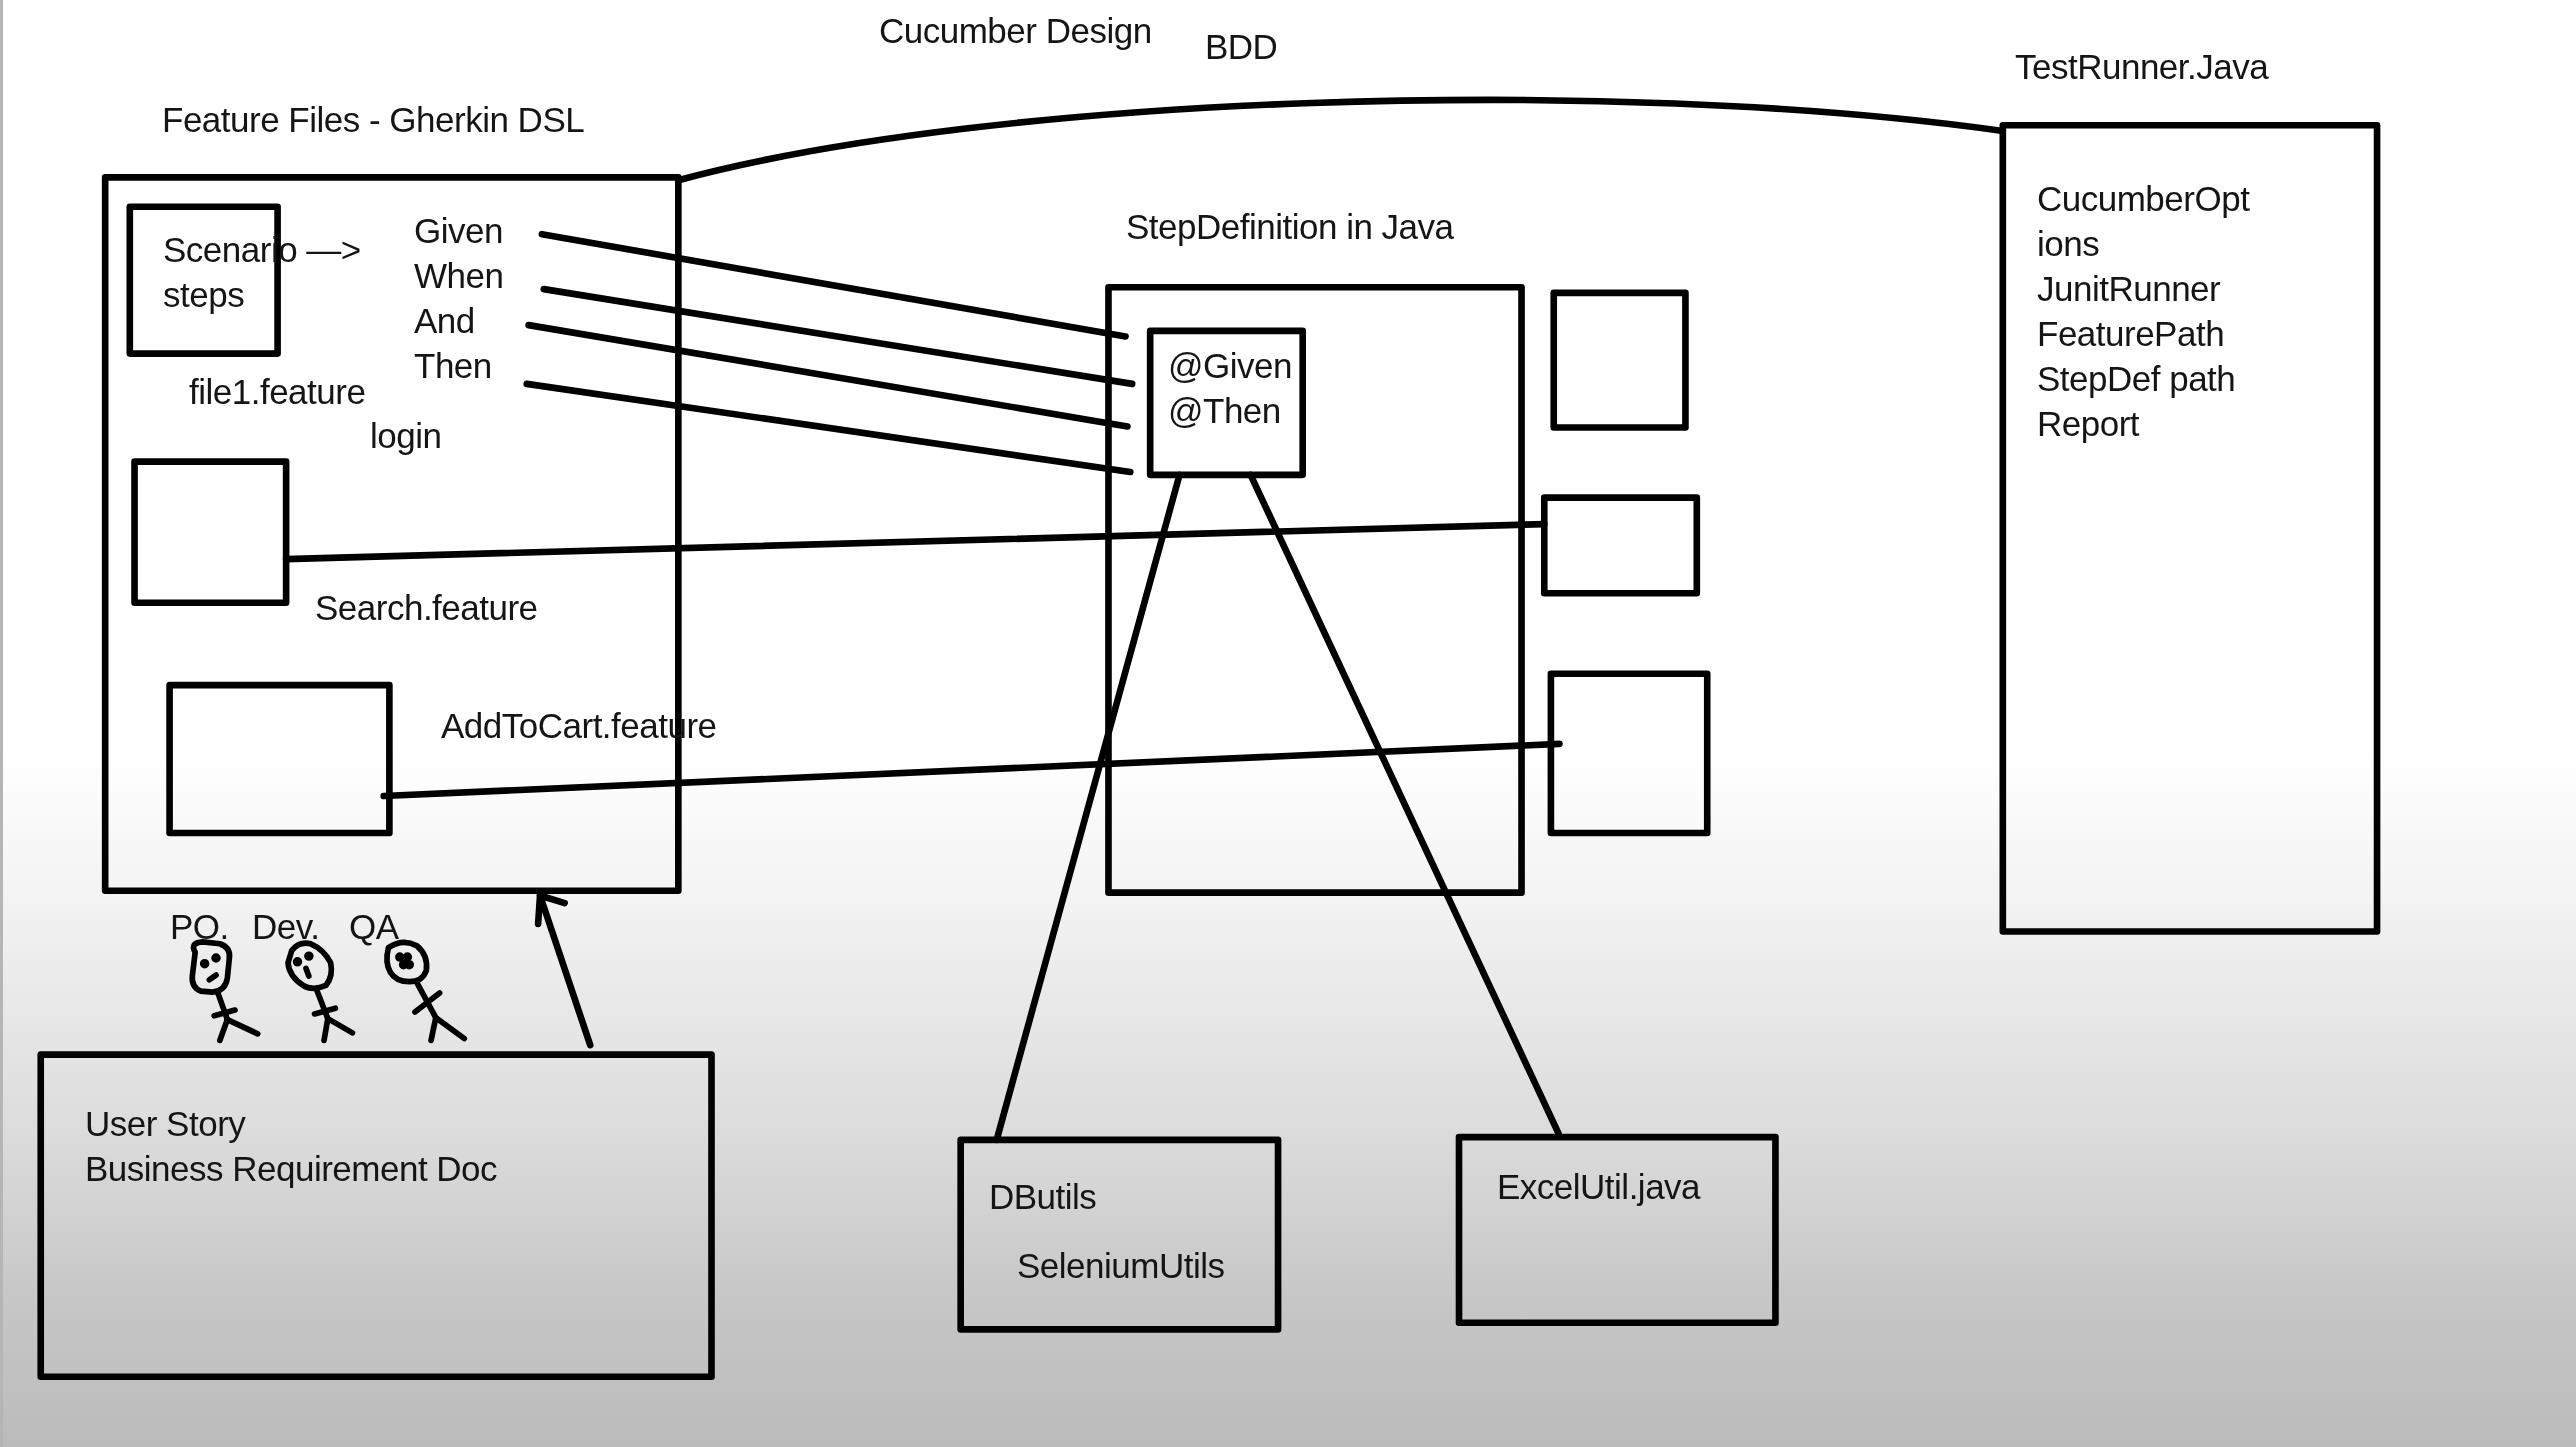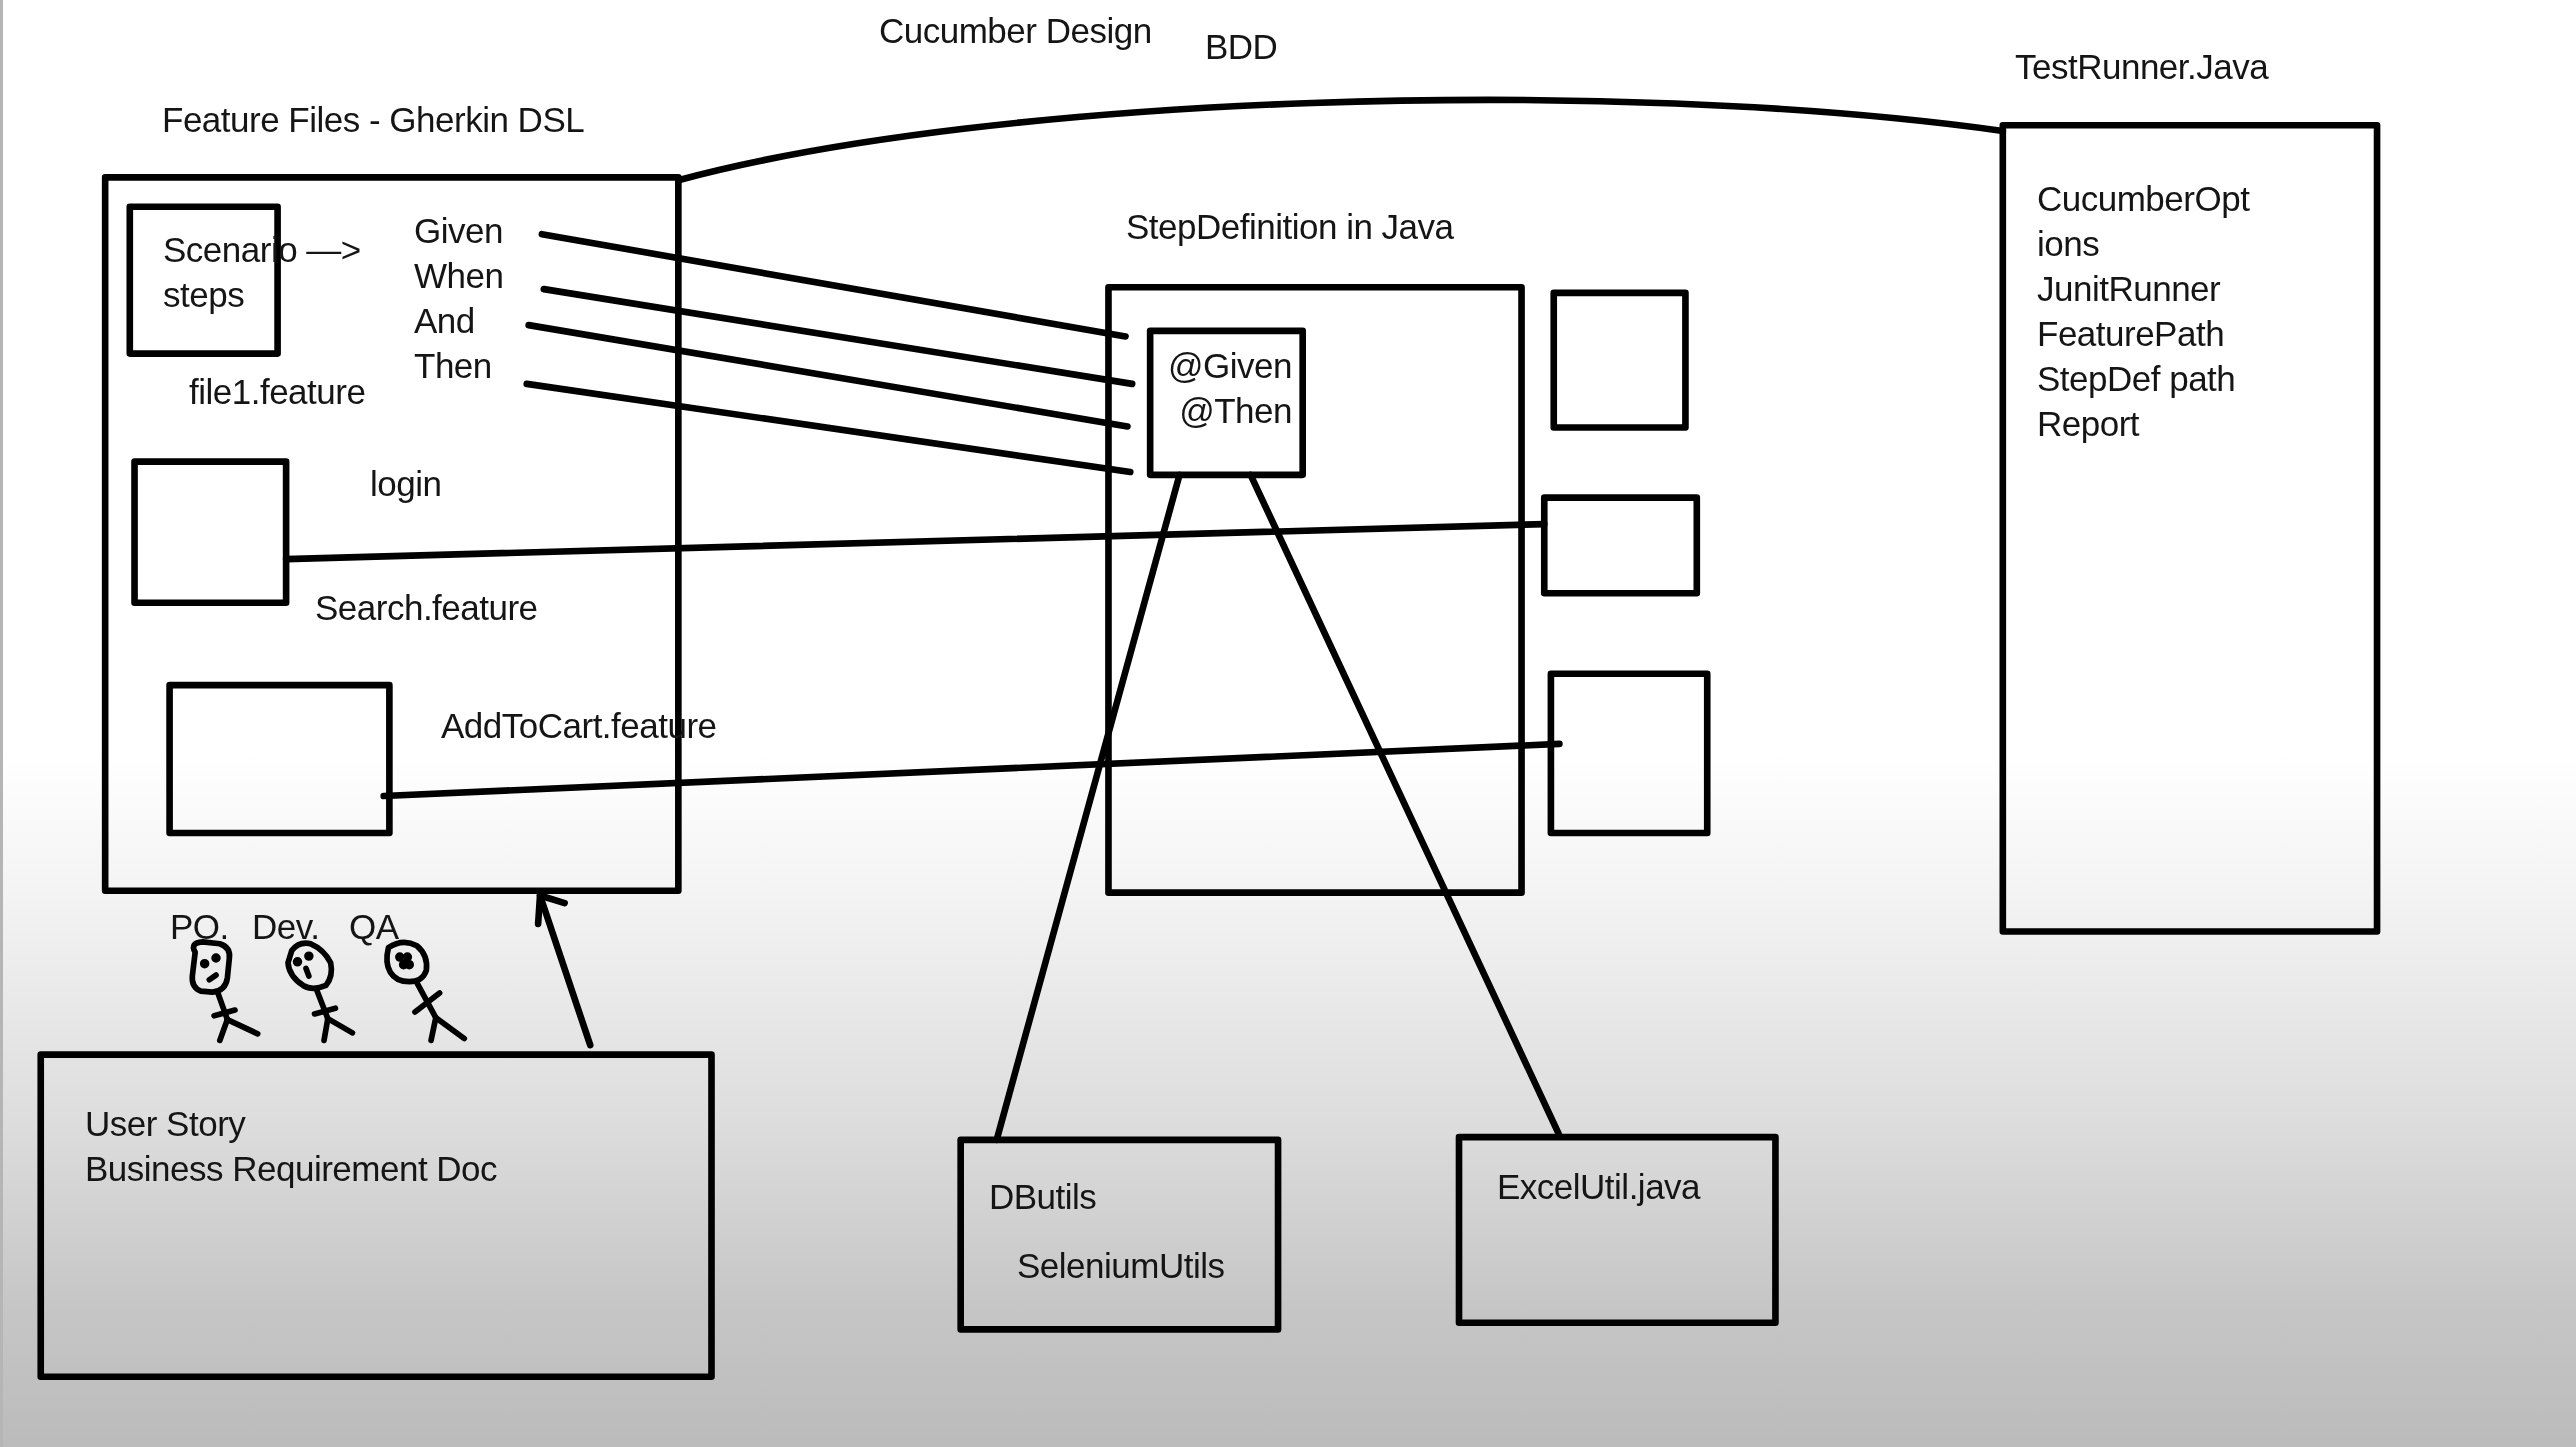--- a/index.html
+++ b/index.html
@@ -99,26 +99,26 @@
   <div>Scenario —&gt;</div>
   <div>steps</div>
 </div>
 <div class="lbl multi" style="left:414px; top:208px;">
   <div>Given</div>
   <div>When</div>
   <div>And</div>
   <div>Then</div>
 </div>
 <div class="lbl" style="left:189px; top:369px;">file1.feature</div>
-<div class="lbl" style="left:370px; top:413px;margin-top:48px;">login</div>
+<div class="lbl" style="left:370px; top:413px;">login</div>
 <div class="lbl" style="left:315px; top:585px;">Search.feature</div>
 <div class="lbl" style="left:413px; top:703px;margin-left:28px;">AddToCart.feature</div>
 
 <div class="lbl" style="left:1126px; top:204px;">StepDefinition in Java</div>
-<div class="lbl multi" style="left:1168px; top:343px;text-align:right;">
+<div class="lbl multi" style="left:1168px; top:343px;">
   <div>@Given</div>
   <div>@Then</div>
 </div>
 
 <div class="lbl" style="left:2015px; top:44px;">TestRunner.Java</div>
 <div class="lbl multi" style="left:2037px; top:176px;">
   <div>CucumberOpt</div>
   <div>ions</div>
   <div>JunitRunner</div>
   <div>FeaturePath</div>

